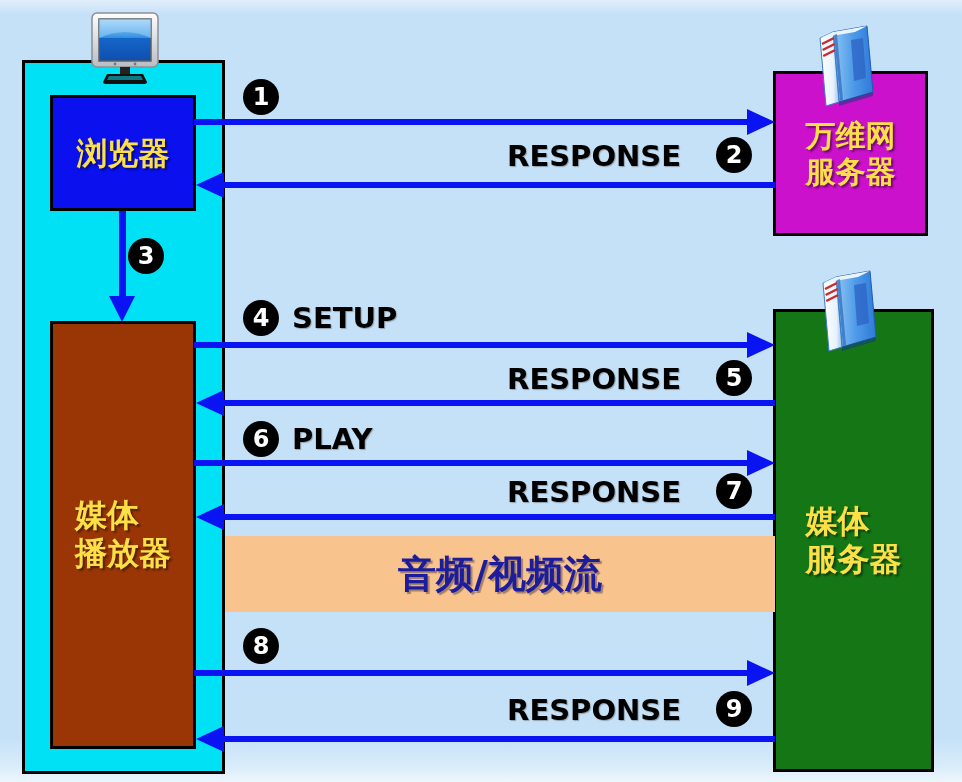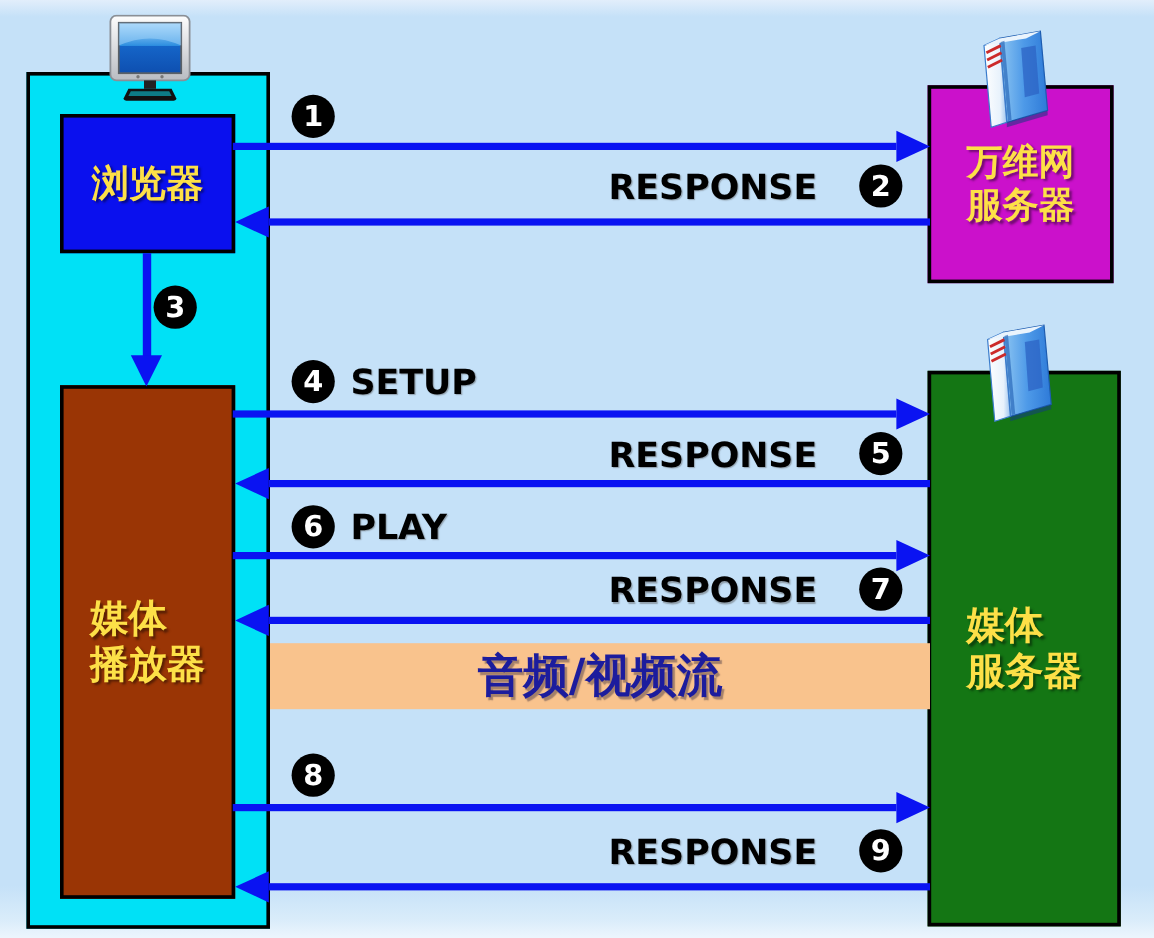--- a/index.html
+++ b/index.html
@@ -20,21 +20,21 @@
   .client-box   { left:22px;  top:60px;  width:203px; height:714px; background:#00e1f6; }
   .browser-box  { left:50px;  top:95px;  width:146px; height:116px; background:#0a10ee; }
   .browser-box .lbl { font-size:31px; }
   .player-box   { left:50px;  top:321px; width:146px; height:428px; background:#9a3505; }
   .player-box .lbl { font-size:32px; }
   .www-box      { left:773px; top:71px;  width:155px; height:165px; background:#cb11cb; }
   .www-box .lbl { font-size:30px; }
   .media-box    { left:773px; top:309px; width:161px; height:463px; background:#147614; }
   .media-box .lbl { font-size:32px; }
 
-  .stream-band  { position:absolute; left:225px; top:536px; width:550px; height:55px;
+  .stream-band  { position:absolute; left:225px; top:536px; width:550px; height:76px;
                   background:#f9c38d; display:flex; align-items:center; justify-content:center; }
   .stream-band .lbl { color:#1c1c9d; font-weight:bold; font-size:38px;
                   text-shadow:2px 2px 1px rgba(0,0,40,.35); }
 
   
   .arrow { position:absolute; height:6px; background:#0a13f2; }
   .arrow.right { left:194px; width:553px; }
   .arrow.right::after {
     content:""; position:absolute; right:-28px; top:-10px; width:0; height:0;
     border-left:28px solid #0a13f2; border-top:13px solid transparent; border-bottom:13px solid transparent;

